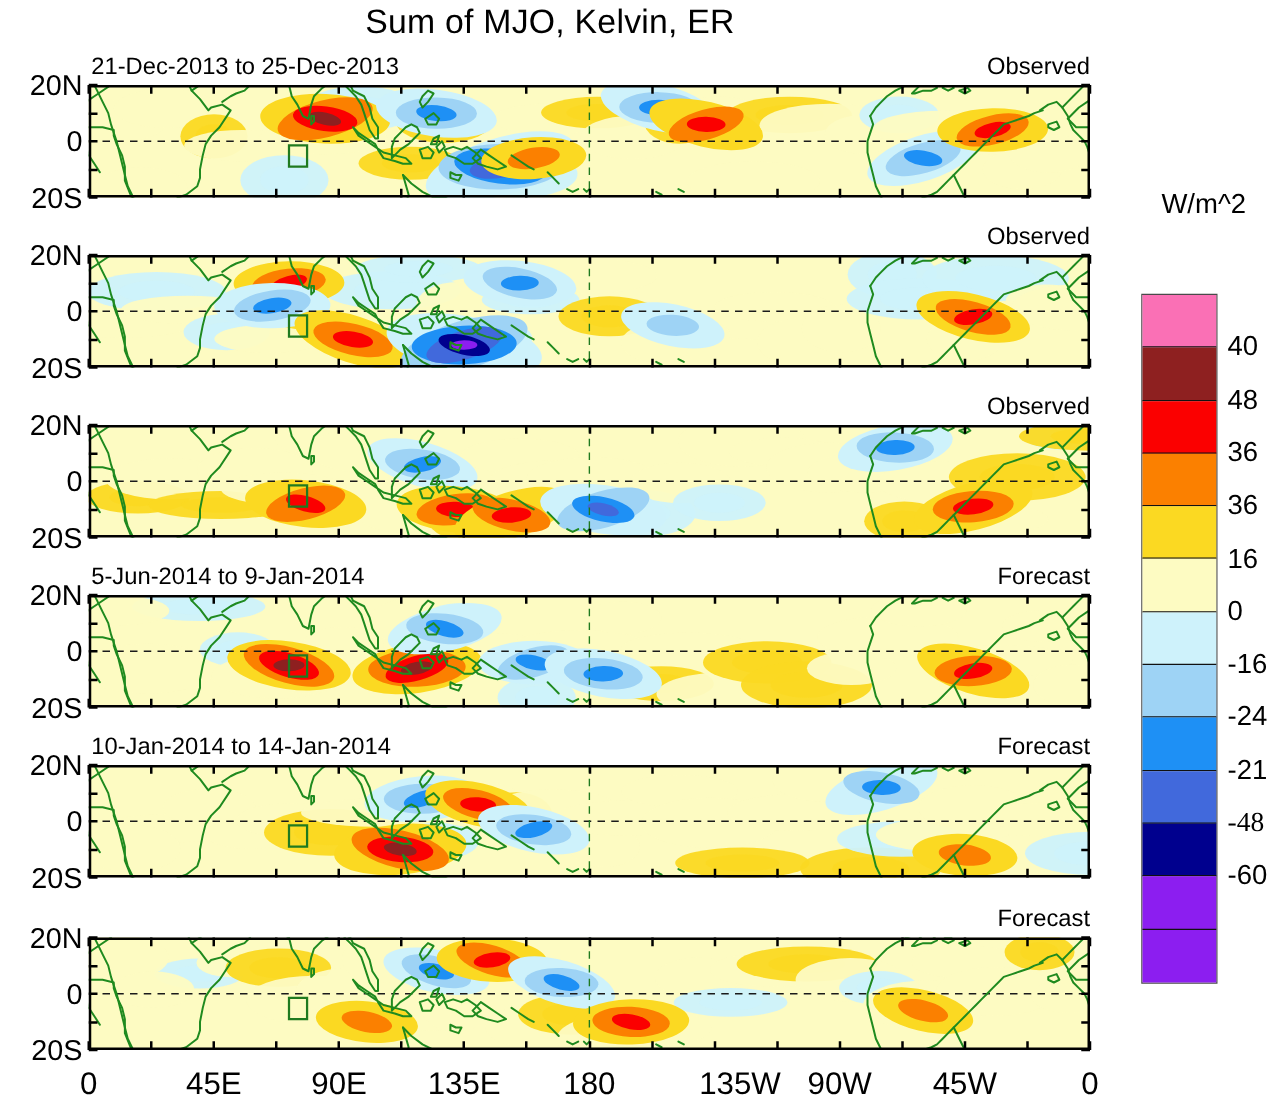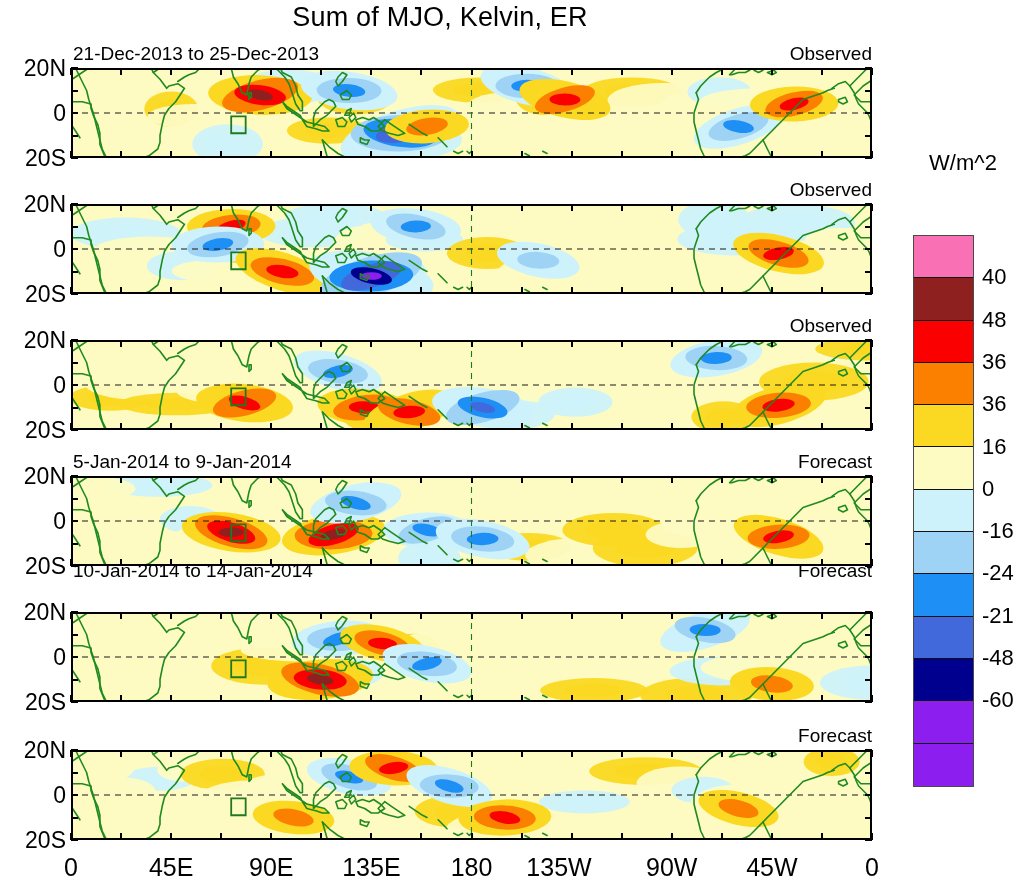--- a/index.html
+++ b/index.html
@@ -769,21 +769,21 @@
       <div class="tick-v" style="top: 339px; left: 865px; width: 7px;"></div>
       <div class="tick-v" style="top: 361.5px; left: 71px; width: 7px;"></div>
       <div class="tick-v" style="top: 361.5px; left: 865px; width: 7px;"></div>
       <div class="tick-v" style="top: 384px; left: 71px; width: 7px;"></div>
       <div class="tick-v" style="top: 384px; left: 865px; width: 7px;"></div>
       <div class="tick-v" style="top: 406.5px; left: 71px; width: 7px;"></div>
       <div class="tick-v" style="top: 406.5px; left: 865px; width: 7px;"></div>
       <div class="tick-v" style="top: 429px; left: 71px; width: 7px;"></div>
       <div class="tick-v" style="top: 429px; left: 865px; width: 7px;"></div>
       <div class="ptitle" style="top: 449px;">
-        <span class="lft">5-Jan-2014 to 9-Jan-2014</span>
+        <span class="lft">5-Jun-2014 to 9-Jan-2014</span>
         <span class="rgt">Forecast</span>
       </div>
       <div class="panel" style="top: 476px;">
         <svg viewBox="0 0 801 90" preserveAspectRatio="none">
           <defs>
             <clipPath id="clip3">
               <rect x="0" y="0" width="801" height="90"></rect>
             </clipPath>
           </defs>
           <g clip-path="url(#clip3)">
@@ -1004,21 +1004,21 @@
       <div class="tick-v" style="top: 475px; left: 71px; width: 7px;"></div>
       <div class="tick-v" style="top: 475px; left: 865px; width: 7px;"></div>
       <div class="tick-v" style="top: 497.5px; left: 71px; width: 7px;"></div>
       <div class="tick-v" style="top: 497.5px; left: 865px; width: 7px;"></div>
       <div class="tick-v" style="top: 520px; left: 71px; width: 7px;"></div>
       <div class="tick-v" style="top: 520px; left: 865px; width: 7px;"></div>
       <div class="tick-v" style="top: 542.5px; left: 71px; width: 7px;"></div>
       <div class="tick-v" style="top: 542.5px; left: 865px; width: 7px;"></div>
       <div class="tick-v" style="top: 565px; left: 71px; width: 7px;"></div>
       <div class="tick-v" style="top: 565px; left: 865px; width: 7px;"></div>
-      <div class="ptitle" style="top: 558px;">
+      <div class="ptitle" style="top: 585px;">
         <span class="lft">10-Jan-2014 to 14-Jan-2014</span>
         <span class="rgt">Forecast</span>
       </div>
       <div class="panel" style="top: 612px;">
         <svg viewBox="0 0 801 90" preserveAspectRatio="none">
           <defs>
             <clipPath id="clip4">
               <rect x="0" y="0" width="801" height="90"></rect>
             </clipPath>
           </defs>
@@ -1478,21 +1478,21 @@
       <div class="tick-v" style="top: 839px; left: 71px; width: 7px;"></div>
       <div class="tick-v" style="top: 839px; left: 865px; width: 7px;"></div>
     </div>
 
   <div id="xaxis-labels">
       <span style="left: 71px;">0</span>
       <span style="left: 171.125px;">45E</span>
       <span style="left: 271.25px;">90E</span>
       <span style="left: 371.375px;">135E</span>
       <span style="left: 471.5px;">180</span>
-      <span style="left: 559px;">135W</span>
+      <span style="left: 592px;">135W</span>
       <span style="left: 671.75px;">90W</span>
       <span style="left: 771.875px;">45W</span>
       <span style="left: 872px;">0</span>
     </div>
 
   <div id="cbar-units">W/m^2</div>
   <div id="cbar">
       <div class="band" style="background: rgb(250, 112, 181); height: 42.3077px;"></div>
       <div class="band" style="background: rgb(142, 32, 32); height: 42.3077px;"></div>
       <div class="band" style="background: rgb(251, 0, 0); height: 42.3077px;"></div>
@@ -1510,17 +1510,17 @@
   <div id="cbar-labels">
       <span style="top: 42.3077px;">40</span>
       <span style="top: 84.6154px;">48</span>
       <span style="top: 126.923px;">36</span>
       <span style="top: 169.231px;">36</span>
       <span style="top: 211.538px;">16</span>
       <span style="top: 253.846px;">0</span>
       <span style="top: 296.154px;">-16</span>
       <span style="top: 338.462px;">-24</span>
       <span style="top: 380.769px;">-21</span>
-      <span style="top: 423.077px;">-48</span>
+      <span style="top: 423.077px; font-family: Liberation Serif, serif;">-48</span>
       <span style="top: 465.385px;">-60</span>
     </div>
 
 </div>
 
 </body></html>

